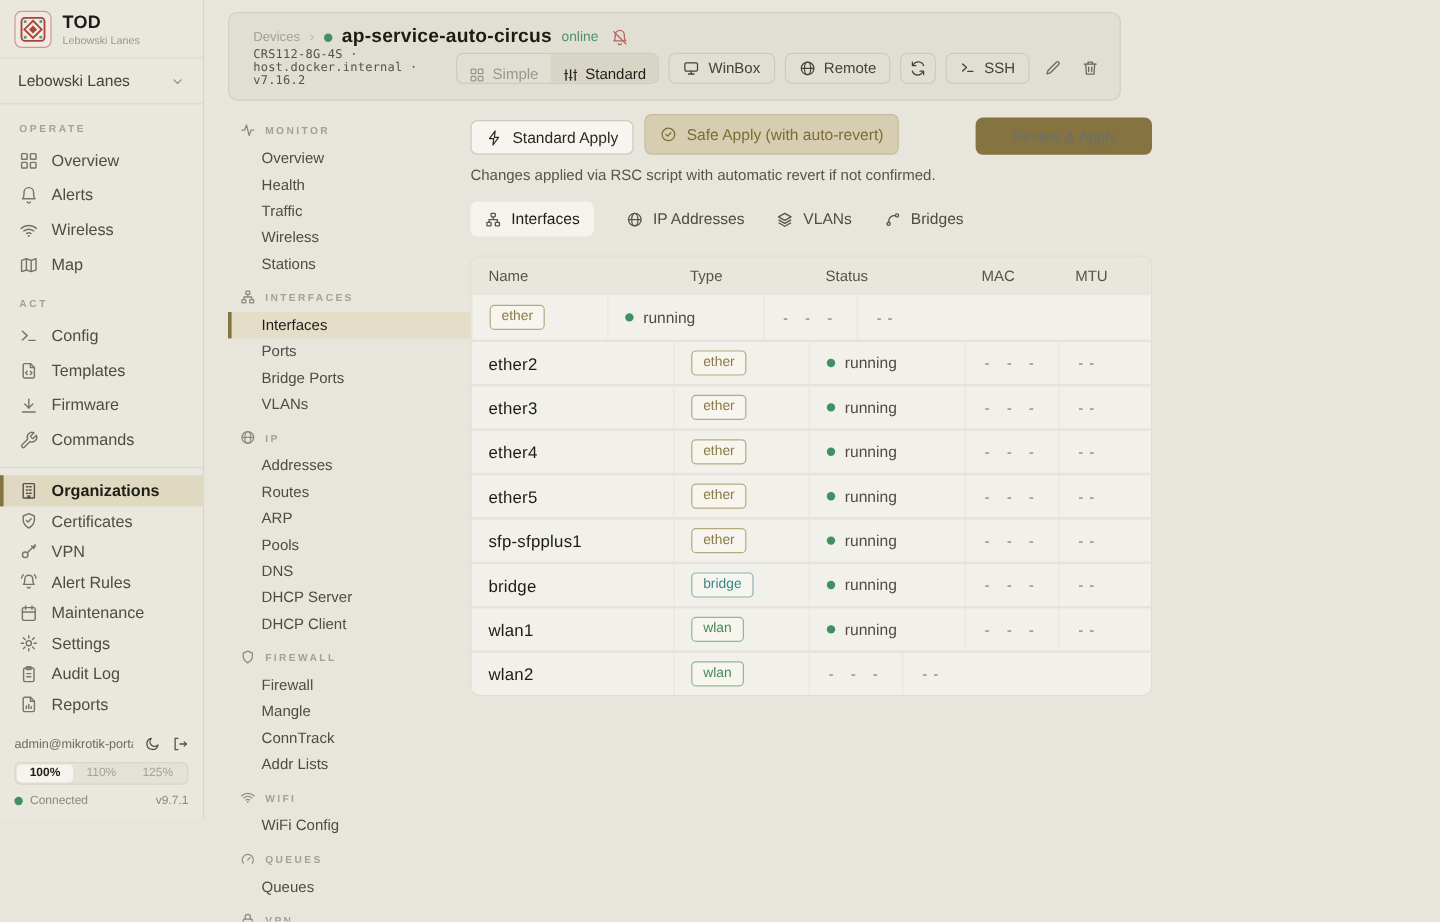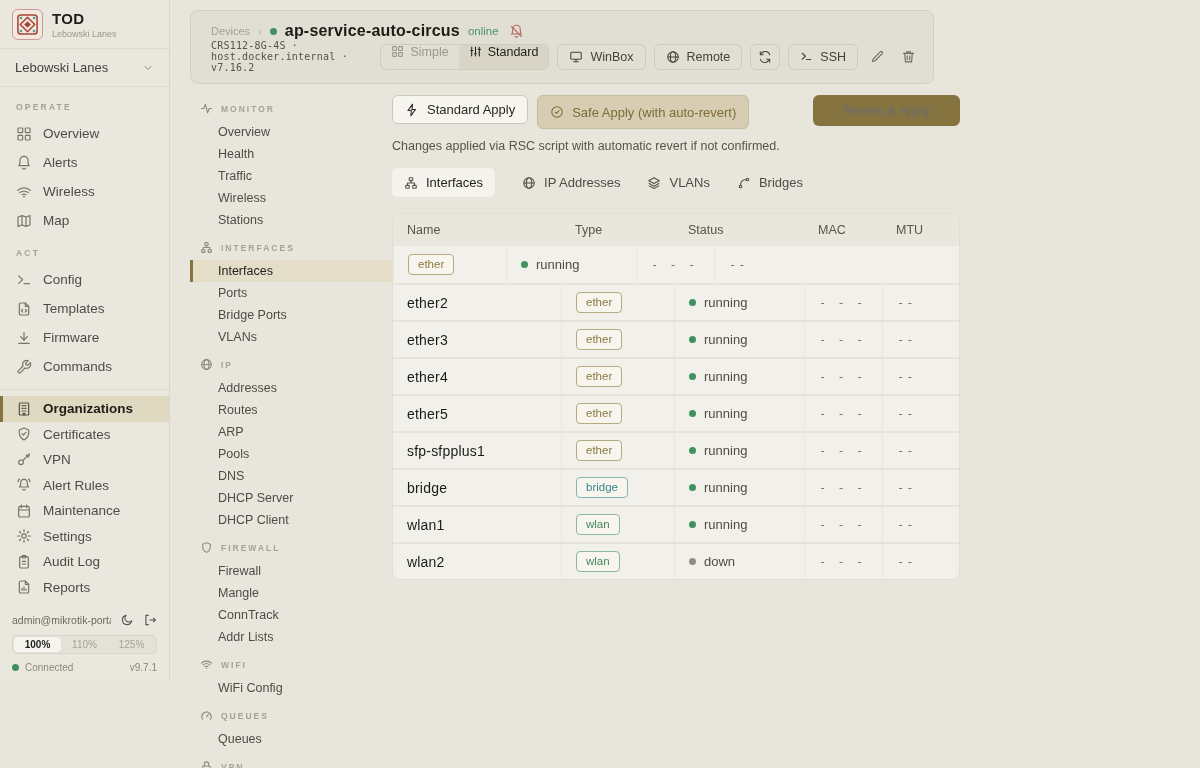--- a/index.html
+++ b/index.html
@@ -49,40 +49,40 @@
   .dc-row1 { display:flex; align-items:center; gap:8px; }
   .crumb { font-size:11px; color:#a5a193; cursor:pointer; }
   .crumb-sep { font-size:11px; color:#b5b1a4; }
   .dev-name { font-size:16px; font-weight:bold; letter-spacing:.2px; color:#1c1b16; }
   .online-badge { font-size:11.5px; color:#4c9368; }
   .bell-off-wrap { color:#b4675f; margin-left:2px; cursor:pointer; display:flex; }
   .dc-row2 { display:flex; align-items:center; }
   .meta { font-family:"DejaVu Sans Mono", monospace; font-size:10px; color:#55524a; letter-spacing:.2px; }
   .dc-actions { margin-left:auto; display:flex; align-items:center; gap:8px; }
   .seg { display:flex; border:1px solid #cfcbbd; border-radius:6px; overflow:hidden; height:26px; }
-  .seg-btn { display:flex; align-items:flex-start; gap:6px; padding:0 10px; font-size:12.5px; color:#9b978a; cursor:pointer; background:transparent; border:none; font-family:inherit; }
+  .seg-btn { display:flex; align-items:flex-end; gap:6px; padding:0 10px; font-size:12.5px; color:#9b978a; cursor:pointer; background:transparent; border:none; font-family:inherit; }
   .seg-btn.active { background:#d9d5c6; color:#1e1d18; }
   .hbtn { display:flex; align-items:center; gap:7px; height:26px; padding:0 11px; border:1px solid #cfcbbd;
           border-radius:6px; font-size:12.5px; color:#45423a; background:transparent; cursor:pointer; font-family:inherit; }
   .ghost-btn { border:none; background:none; color:#6e6a5f; cursor:pointer; padding:0 4px; display:flex; }
 
   .content-row { display:flex; margin-top:8px; }
 
   
   .device-nav { width:202px; min-width:202px; }
   .dn-section { display:flex; align-items:center; gap:8px; font-size:8.5px; font-weight:bold; letter-spacing:2px;
                 color:#a5a193; padding:10px 0 6px 10px; }
   .dn-section .ic { color:#8d897d; }
   .dn-item { height:22px; display:flex; align-items:center; padding-left:25px; border-left:3px solid transparent;
              font-size:12.5px; color:#4f4c44; cursor:pointer; }
   .dn-item.active { background:#e4ddc8; border-left-color:#857441; color:#1e1d18; }
 
   
   .content { width:568px; }
-  .apply-row { display:flex; align-items:flex-start; gap:9px; margin-top:3px; }
+  .apply-row { display:flex; align-items:flex-end; gap:9px; margin-top:3px; }
   .btn-standard-apply { display:flex; align-items:center; gap:8px; height:29px; padding:0 12px; background:#f6f5f0;
         border:1px solid #ccc8bb; border-radius:6px; font-size:13px; color:#2c2a24; cursor:pointer; font-family:inherit; }
   .btn-safe-apply { display:flex; align-items:center; gap:8px; height:29px; padding:16px 12px; background:#d6cdb2;
         border:1px solid #c6bc9c; border-radius:6px; font-size:13px; color:#7d6c34; cursor:pointer; font-family:inherit; }
   .btn-review { margin-left:auto; height:31px; padding:0 30px; background:#857440; border:none; border-radius:6px;
         color:#6d6d72; font-size:12.5px; cursor:pointer; font-family:inherit; }
   .caption { font-size:12.5px; color:#57544b; margin-top:10px; }
 
   .tabs { display:flex; align-items:center; gap:27px; margin-top:15px; }
   .tab { display:flex; align-items:center; gap:8px; height:29px; font-size:13px; color:#4f4c44; cursor:pointer; background:none; border:none; font-family:inherit; padding:0; }
@@ -767,26 +767,20 @@
                 <span class="dim">--</span>
               </div>
           </div>
           <div class="tr">
             <div class="td c-name">
                 <span class="cell-name">wlan2</span>
               </div>
             <div class="td c-type">
                 <span class="badge badge-wlan">wlan</span>
               </div>
-            <div class="td c-status">
-                <span class="status-cell">
-                  <span class="dot dot-gray"></span>
-                  <span>down</span>
-                </span>
-              </div>
             <div class="td c-mac">
                 <span class="dim">- - -</span>
               </div>
             <div class="td c-mtu">
                 <span class="dim">--</span>
               </div>
           </div>
         </div>
       </section>
     </div>

